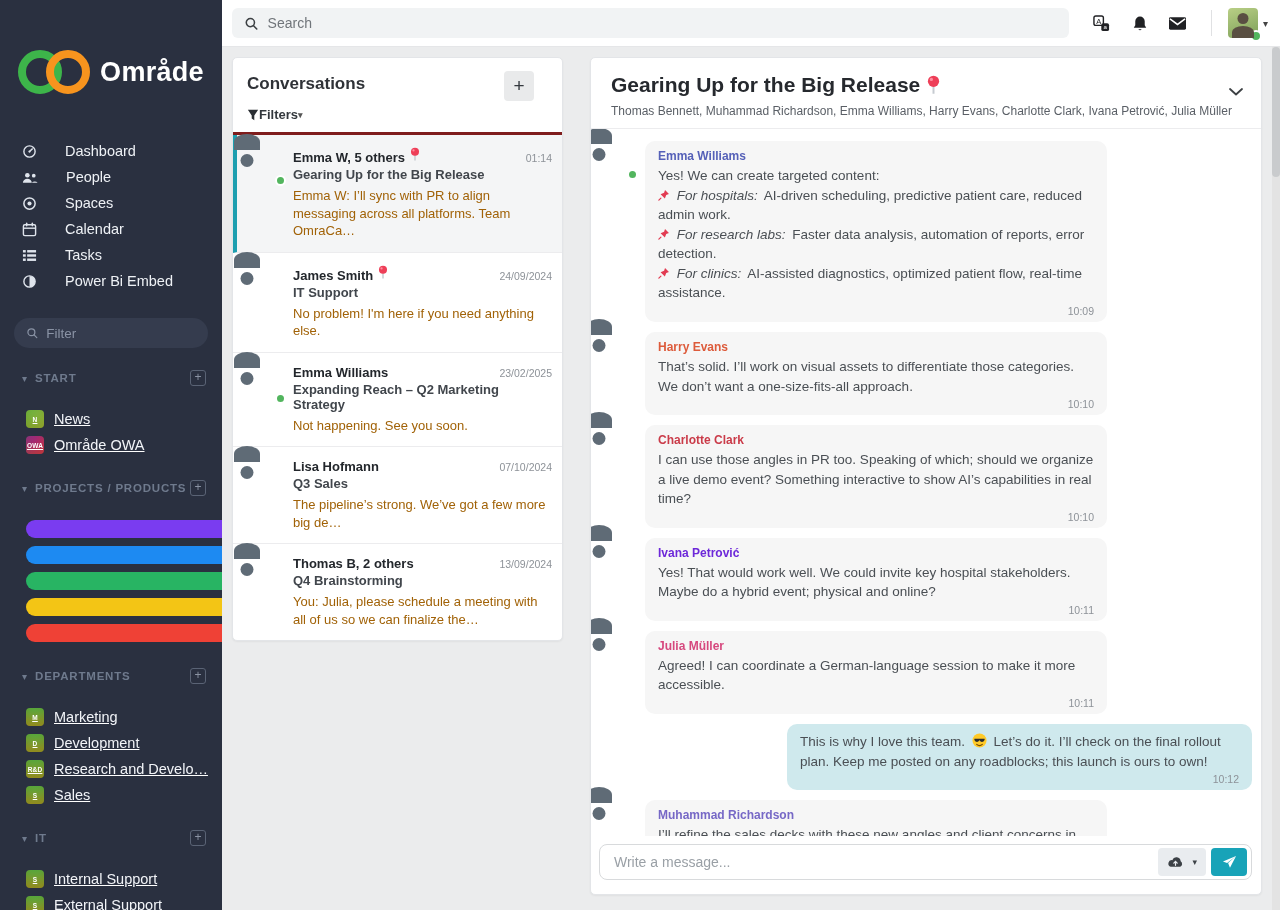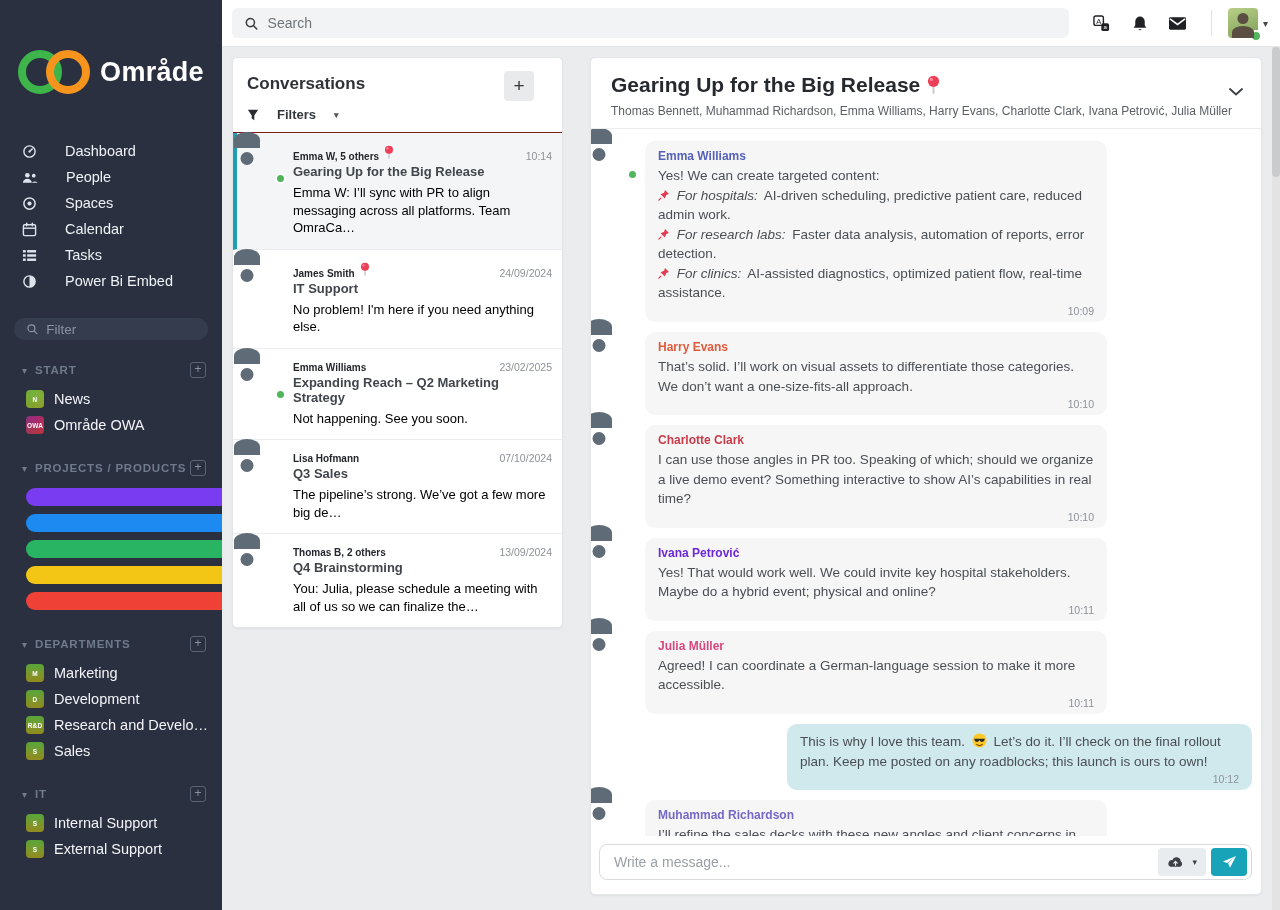--- a/index.html
+++ b/index.html
@@ -9,29 +9,29 @@
   
   .sidebar { position:absolute; left:0; top:0; width:222px; height:910px; background:#2a3040; color:#fff; overflow:hidden; }
   .logo-row { display:flex; align-items:center; justify-content:center; padding-top:50px; gap:10px; }
   .rings { display:flex; align-items:center; }
   .ring { width:44px; height:44px; border-radius:50%; border:8px solid #3db54a; }
   .ring.orange { border-color:#f7941e; margin-left:-16px; }
   .logo-text { font-size:27px; font-weight:bold; letter-spacing:.3px; }
   .main-nav { margin-top:44px; }
   .nav-item { display:flex; align-items:center; gap:28px; padding:5px 0 5px 22px; font-size:14.5px; color:#eef1f5; cursor:pointer; }
   .nav-item svg { color:#dfe4ec; flex:none; }
-  .filter-box { margin:24px 14px 0 14px; height:22px; background:#353c4e; border-radius:15px; display:flex; align-items:center; padding:0 12px; gap:8px; color:#8a93a5; }
+  .filter-box { margin:24px 14px 0 14px; height:30px; background:#353c4e; border-radius:15px; display:flex; align-items:center; padding:0 12px; gap:8px; color:#8a93a5; }
   .filter-box input { background:transparent; border:none; outline:none; color:#cfd5df; font-size:13.5px; width:100%; font-family:inherit; }
   .filter-box input::placeholder { color:#8a93a5; }
   .section { margin-top:22px; }
   .section-head { display:flex; align-items:center; padding:0 16px 0 22px; color:#6f7a8d; }
   .section-caret { font-size:10px; margin-right:8px; cursor:pointer; }
   .section-label { font-size:11.5px; font-weight:bold; letter-spacing:.8px; flex:1; }
   .section-add { width:16px; height:16px; border:1px solid #5a6375; border-radius:3px; color:#8b93a3; font-size:12px; line-height:13px; text-align:center; cursor:pointer; }
-  .section-items { margin-top:8px; }
+  .section-items { margin-top:20px;text-decoration:underline; }
   .chan-item { display:flex; align-items:center; gap:10px; padding:4px 0 4px 26px; font-size:14.5px; color:#f2f4f8; cursor:pointer; }
   .chip { width:18px; height:18px; border-radius:4px; flex:none; display:flex; align-items:center; justify-content:center; color:#fff; font-size:6.5px; font-weight:bold; letter-spacing:.2px; box-shadow:inset 0 -6px 8px rgba(120,110,0,.25); }
   .chip.bubble { box-shadow:none; }
 
   
   .topbar { position:absolute; left:222px; top:0; right:0; height:47px; background:#fff; border-bottom:1px solid #e5e6e8; display:flex; align-items:center; padding:0 12px 0 10px; gap:8px; }
   .search-box { flex:1; height:30px; background:#f1f3f4; border-radius:6px; display:flex; align-items:center; gap:9px; padding:0 12px; color:#3c4043; }
   .search-box input { border:none; outline:none; background:transparent; font-size:14px; width:100%; color:#3c4043; font-family:inherit; }
   .search-box input::placeholder { color:#70757a; }
   .top-icons { display:flex; align-items:center; gap:4px; margin-left:8px; }
@@ -45,36 +45,36 @@
   .user-caret { color:#444; font-size:10px; }
 
   
   .card { background:#fff; border:1px solid #e3e5e8; border-radius:5px; box-shadow:0 1px 2px rgba(0,0,0,.05); }
 
   
   .conv-card { position:absolute; left:232px; top:57px; width:331px; }
   .conv-header { padding:13px 28px 6px 14px; display:flex; align-items:flex-start; }
   .conv-title { font-size:17px; font-weight:bold; flex:1; padding-top:3px; }
   .conv-add { width:30px; height:30px; background:#e9eaeb; border-radius:4px; font-size:19px; color:#33383d; display:flex; align-items:center; justify-content:center; cursor:pointer; }
-  .conv-filters { display:flex; align-items:center; gap:18px; padding:0 14px 10px 14px; font-size:13px; font-weight:bold; color:#33383d; cursor:pointer; border-bottom:1px solid #7f1d1d;text-align:right; }
+  .conv-filters { display:flex; align-items:center; gap:0; padding:0 14px 10px 14px; font-size:13px; font-weight:bold; color:#33383d; cursor:pointer; border-bottom:3px solid #7f1d1d;text-align:right; }
   .conv-filters .caret { font-size:9px; color:#555; }
   .conv-item { display:flex; gap:10px; padding:12px 10px 12px 14px; border-bottom:1px solid #ececee; cursor:pointer; }
   .conv-item:last-child { border-bottom:none; }
   .conv-item.selected { background:#f4f5f6; border-left:4px solid #1d9fb0; padding-left:10px; }
   .avatar-wrap { position:relative; flex:none; width:36px; height:36px; }
   .avatar { width:36px; height:36px; border-radius:8px; background:linear-gradient(160deg,#ccd2d8,#96a1aa); position:relative; overflow:hidden; }
   .avatar::before { content:""; position:absolute; left:50%; top:7px; transform:translateX(-50%); width:13px; height:13px; border-radius:50%; background:#5f6b76; }
   .avatar::after { content:""; position:absolute; left:50%; bottom:-3px; transform:translateX(-50%); width:26px; height:16px; border-radius:50% 50% 0 0; background:#5f6b76; }
   .status-dot { position:absolute; right:-3px; bottom:-3px; width:11px; height:11px; border-radius:50%; background:#52b55e; border:2px solid #fff; }
   .conv-body { flex:1; min-width:0; }
   .conv-row1 { display:flex; align-items:baseline; gap:5px; }
-  .conv-name { font-size:10px; font-weight:bold; color:#23272c; }
+  .conv-name { font-size:13px; font-weight:bold; color:#23272c; }
   .conv-time { margin-left:auto; font-size:10.5px; color:#8d9298; flex:none; }
   .conv-subject { font-size:13px; font-weight:bold; color:#41464c; margin-top:2px; }
-  .conv-preview { font-size:13px; color:#000000; line-height:1.35; margin-top:5px; }
+  .conv-preview { font-size:13px; color:#a16207; line-height:1.35; margin-top:5px; }
 
   
   .chat-card { position:absolute; left:590px; top:57px; width:672px; height:838px; display:flex; flex-direction:column; }
   .chat-header { padding:15px 20px 10px 20px; border-bottom:1px solid #ececee; position:relative; }
   .chat-title { font-size:21px; font-weight:bold; color:#26292e; display:flex; align-items:center; gap:7px; }
   .chat-collapse { position:absolute; right:18px; top:24px; color:#3c4043; cursor:pointer; }
   .chat-participants { font-size:12px; color:#5a5f66; margin-top:7px; }
   .messages { flex:1; overflow:hidden; padding:12px 9px 6px 8px; display:flex; flex-direction:column; gap:10px; }
   .msg-row { display:flex; gap:10px; }
   .msg-row.own { justify-content:flex-end; }
@@ -321,21 +321,21 @@
   <div class="conv-item selected">
     <span class="avatar-wrap"><span class="avatar"></span><span class="status-dot"></span></span>
     <div class="conv-body">
       <div class="conv-row1">
         <span class="conv-name">Emma W, 5 others</span>
         <svg viewBox="0 0 10 16" width="10" height="15">
             <line x1="5" y1="8" x2="5" y2="14.5" stroke="#c6cbd1" stroke-width="1.6"></line>
             <circle cx="5" cy="5" r="4.3" fill="#ee3f58"></circle>
             <circle cx="3.4" cy="3.6" r="1.2" fill="#ff8fa0"></circle>
           </svg>
-        <span class="conv-time">10:14</span>
+        <span class="conv-time">01:14</span>
       </div>
       <div class="conv-subject">Gearing Up for the Big Release</div>
       <div class="conv-preview">Emma W: I’ll sync with PR to align messaging across all platforms. Team OmraCa…</div>
     </div>
   </div>
 
   <div class="conv-item">
     <span class="avatar-wrap"><span class="avatar"></span></span>
     <div class="conv-body">
       <div class="conv-row1">

